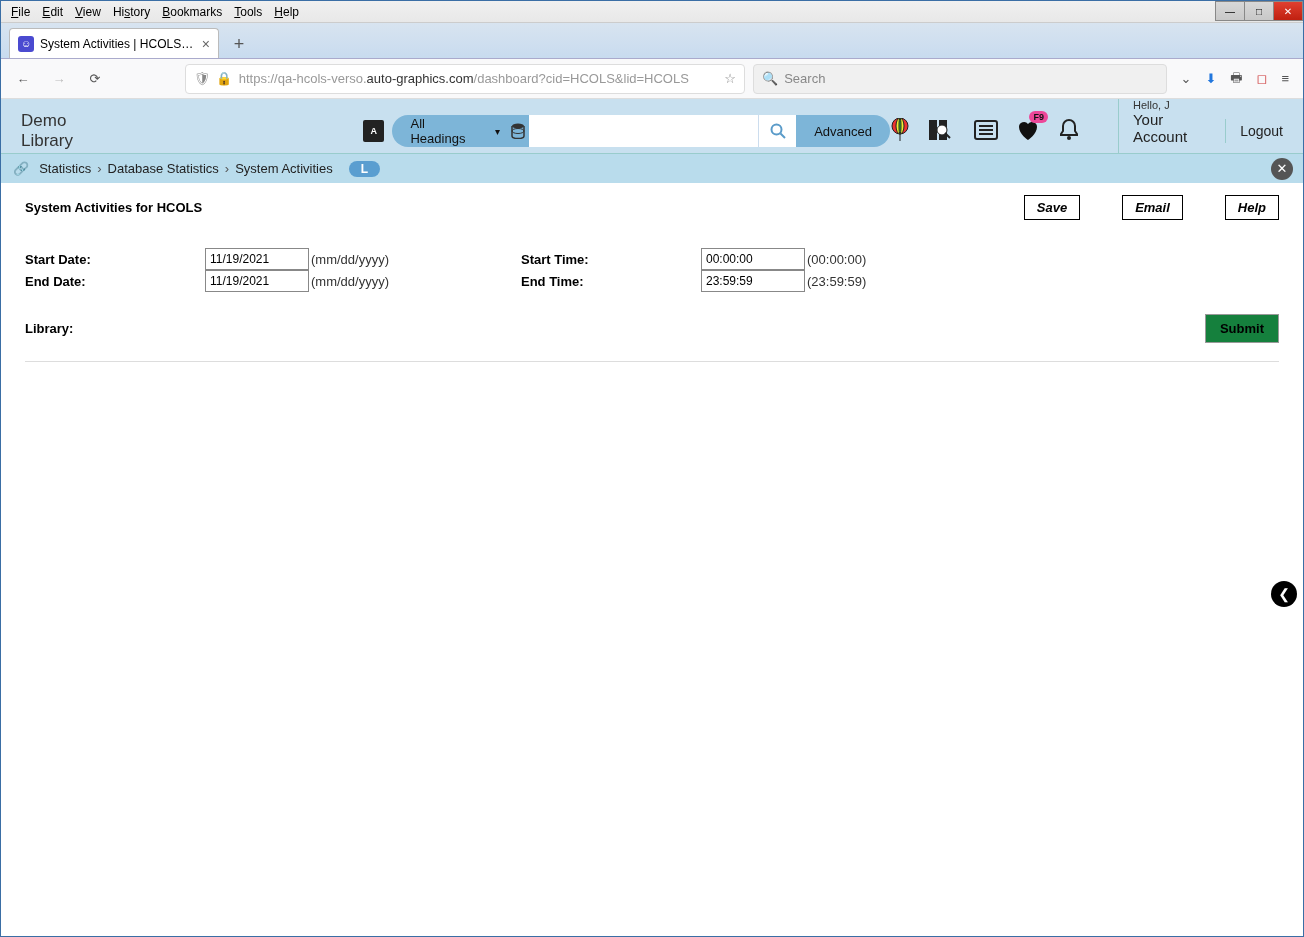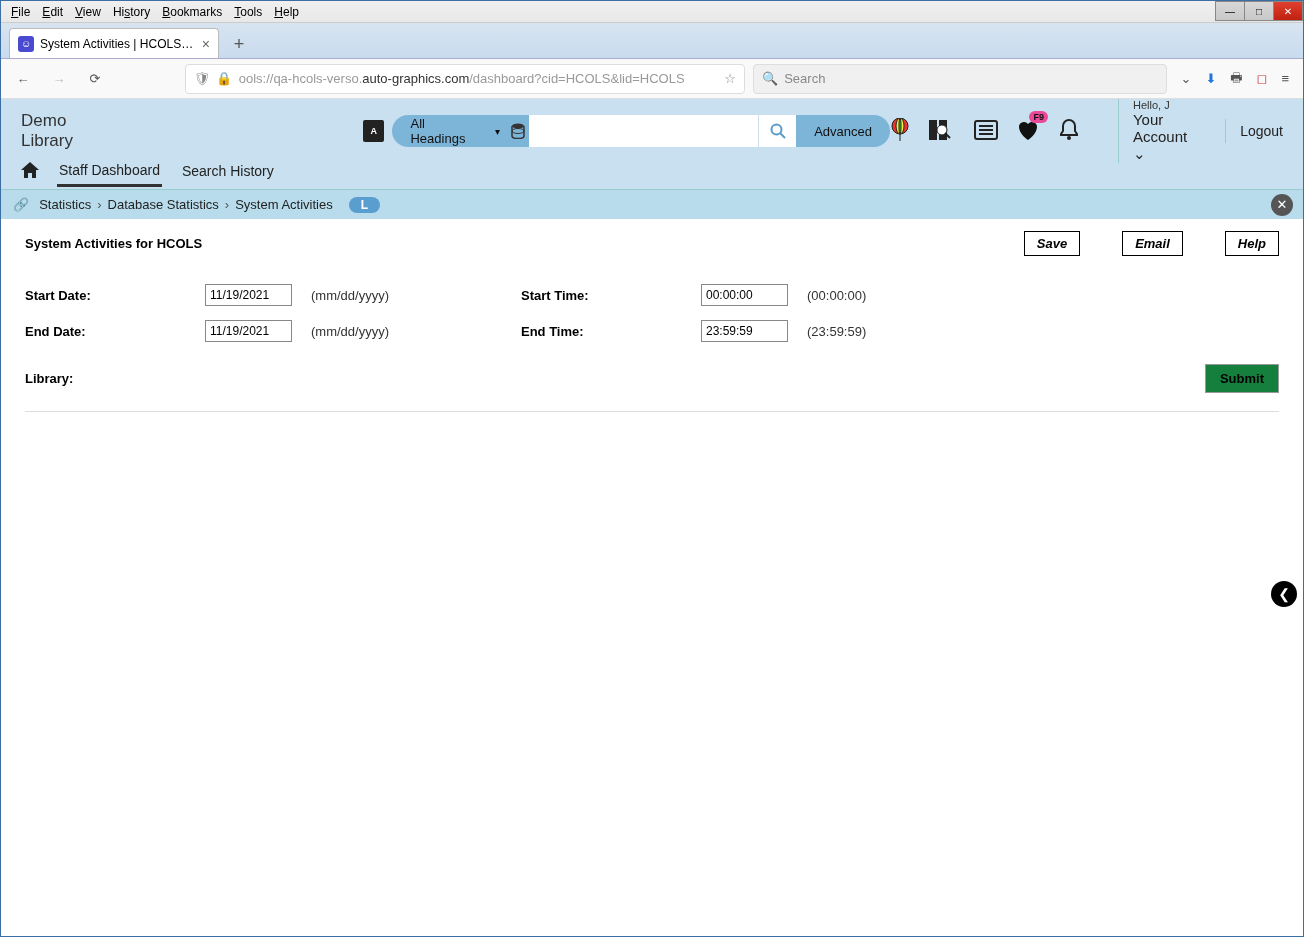--- a/index.html
+++ b/index.html
@@ -189,24 +189,24 @@
   .breadcrumb-bar .sep { color:#555; padding:0 2px;}
   .pill { background:#5a9ed0; color:#fff; font-weight:bold; border-radius:10px; padding:1px 12px; margin-left:12px; font-size:12px;}
   .close-crumb { position:absolute; right:10px; width:22px;height:22px; background:#555; border-radius:50%; color:#fff; display:flex;align-items:center;justify-content:center; font-size:13px; cursor:pointer;}
   
   .content { background:#fff; padding: 12px 24px; position:relative;}
   .content-title-row { display:flex; align-items:center;}
   .page-title { font-weight:bold; font-size:13px;}
   .action-buttons { margin-left:auto; display:flex; gap:42px;}
   .btn-outline { border:1px solid #000; background:#fff; padding:4px 12px; font-size:13px; font-weight:bold; cursor:pointer;font-style:italic;}
   .form-area { margin-top:28px; display:flex; gap:60px;}
-  .form-col { display:grid; grid-template-columns: 180px 100px auto; row-gap:14px; align-items:center;}
+  .form-col { display:grid; grid-template-columns: 180px 100px auto; align-items:center;}
   .form-col.right { grid-template-columns: 180px 100px auto;}
   .form-label { font-weight:bold; font-size:13px;}
-  .form-input { border:1px solid #888; height:22px; width:87px; padding:0 4px; font-size:12px;}
+  .form-input { border:1px solid #888; height:22px; width:104px; padding:0 4px; font-size:12px;}
   .form-hint { color:#333; font-size:13px; padding-left:6px;}
   .library-row { margin-top:22px; display:flex; align-items:center;}
   .submit-btn { margin-left:auto; border:1px solid #999; background:#15803d; padding:6px 14px; font-size:13px; font-weight:bold; cursor:pointer;}
   .divider { border-top:1px solid #ddd; margin-top:18px;}
   
   .side-chevron {
     position:absolute; right:6px; top:580px;
     width:26px;height:26px; background:#000; border-radius:50%;
     color:#fff; display:flex;align-items:center;justify-content:center;
     font-size:14px; cursor:pointer;
@@ -241,21 +241,21 @@
 
 <div class="urlbar">
   <div class="nav-btn">←</div>
   <div class="nav-btn disabled">→</div>
   <div class="nav-btn">⟳</div>
   <div style="width:60px"></div>
   <div class="url-field">
     <span>🛡</span>
     <span>🔒</span>
     <span class="url-text">
-      <span>ools://qa-hcols-verso.</span><span class="dark">auto-graphics.com</span><span>/dashboard?cid=HCOLS&amp;lid=HCOLS</span>
+      <span>https://qa-hcols-verso.</span><span class="dark">auto-graphics.com</span><span>/dashboard?cid=HCOLS&amp;lid=HCOLS</span>
     </span>
     <span class="star-icon">☆</span>
   </div>
   <div class="search-box-browser">
     <span>🔍</span>
     <span>Search</span>
   </div>
   <div class="toolbar-icons">
     <span>⌄</span>
     <span style="color:#2277dd">⬇</span>
@@ -330,29 +330,20 @@
             <circle cx="11" cy="20" r="2" fill="#222"></circle>
           </svg>
       </span>
       <div class="account-block">
         <div class="hello">Hello, J</div>
         <div class="your-acct"><span>Your Account</span> ⌄</div>
       </div>
       <div class="logout">Logout</div>
     </div>
   </div>
-  <div class="nav-row">
-    <span class="home-icon">
-      <svg width="18" height="16" viewBox="0 0 18 16">
-          <path d="M9 0L0 8h3v8h4v-5h4v5h4V8h3z" fill="#222"></path>
-        </svg>
-    </span>
-    <span class="nav-item active">Staff Dashboard</span>
-    <span class="nav-item">Search History</span>
-  </div>
 </div>
 
 <div class="breadcrumb-bar">
   <span class="link-icon">🔗</span>
   <a href="#">Statistics</a>
   <span class="sep">›</span>
   <a href="#">Database Statistics</a>
   <span class="sep">›</span>
   <a href="#">System Activities</a>
   <span class="pill">L</span>

